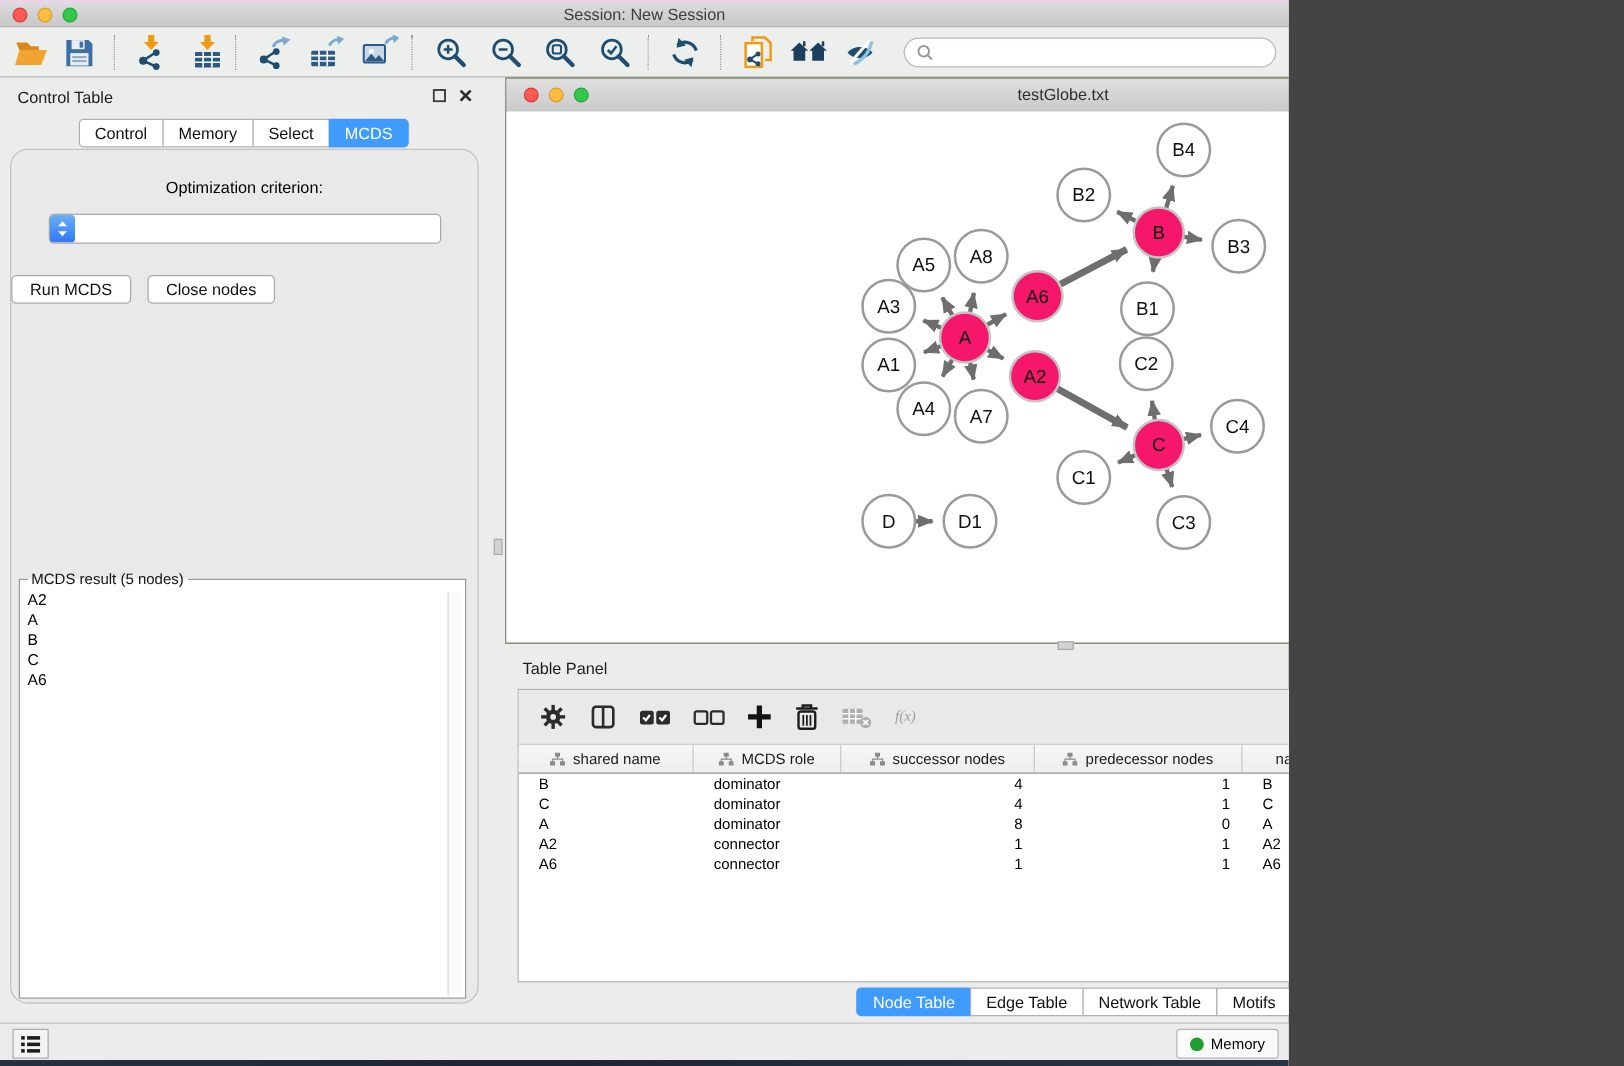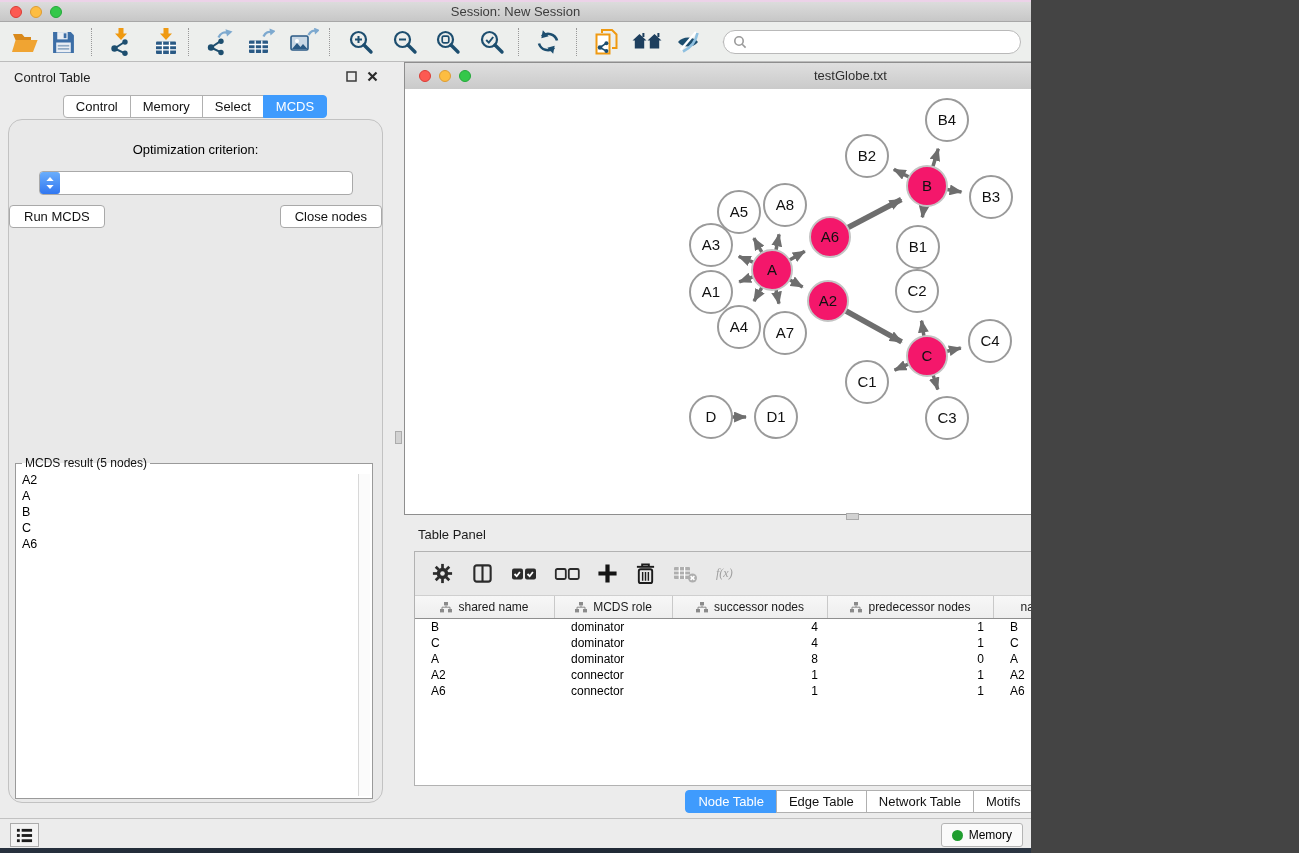--- a/index.html
+++ b/index.html
@@ -25,21 +25,21 @@
   .cp-tabs{position:absolute;left:0;right:0;top:33px;display:flex;justify-content:center;}
   .tab{font-size:13px;padding:2px 12px;background:#fff;border:1px solid #b0b0b0;margin-left:-1px;line-height:17px;color:#111;white-space:nowrap;}
   .tab:first-child{border-radius:4px 0 0 4px;margin-left:0;}
   .tab:last-child{border-radius:0 4px 4px 0;}
   .tab.active{background:#3f9bfd;border-color:#3f9bfd;color:#fff;}
   .cp-body{position:absolute;left:8px;right:7px;top:57px;bottom:0;background:#e9e9e9;border:1px solid #c2c2c2;border-radius:14px;}
   .opt-label{margin-top:22px;text-align:center;font-size:13px;color:#000;}
   .dropdown{margin:14px auto 0;width:314px;height:24px;background:#fff;border:1px solid #a9a9a9;border-radius:4px;display:flex;box-sizing:border-box;overflow:hidden;}
   .dropdown .val{flex:1;font-size:13px;line-height:22px;padding-left:8px;color:#111;white-space:nowrap;}
   .dropdown .stepper{width:20px;background:linear-gradient(#6aaefc,#3177f1);display:flex;align-items:center;justify-content:center;border-radius:0 3px 3px 0;}
-  .btn-row{margin-top:10px;display:flex;justify-content:space-between;}
+  .btn-row{margin-top:25px;display:flex;justify-content:flex-start;gap:13px;}
   .cbtn{font-size:13px;background:#fff;border:1px solid #a9a9a9;border-radius:4px;padding:3px 14px;color:#111;}
   .result-box{position:absolute;left:6px;right:9px;top:336px;bottom:3px;border:1px solid #9a9a9a;background:#fff;margin:0;padding:2px 2px;}
   .result-box legend{font-size:12px;padding:0 3px;margin-left:4px;color:#111;}
   .mcds-item{font-size:12.5px;line-height:16px;padding-left:4px;color:#000;}
   .track{position:absolute;top:4px;right:2px;bottom:2px;width:11px;background:#fbfbfb;border-left:1px solid #d8d8d8;}
   
   .netwin{position:absolute;left:404px;top:62px;width:893px;height:453px;background:#4d7c0f;border:1px solid #8e8e8e;box-sizing:border-box;}
   .wtitle{position:relative;height:26px;background:linear-gradient(#dfdfdf,#cacaca);border-bottom:1px solid #a2a2a2;text-align:center;font-size:13px;line-height:25px;color:#2e2e2e;}
   .wtitle .lights{top:7px;left:14px;}
   .canvas{position:absolute;left:0;top:26px;right:0;bottom:0;background:#fff;}

